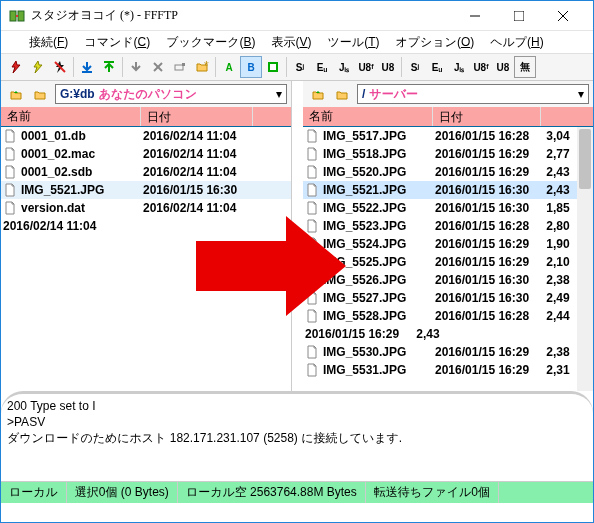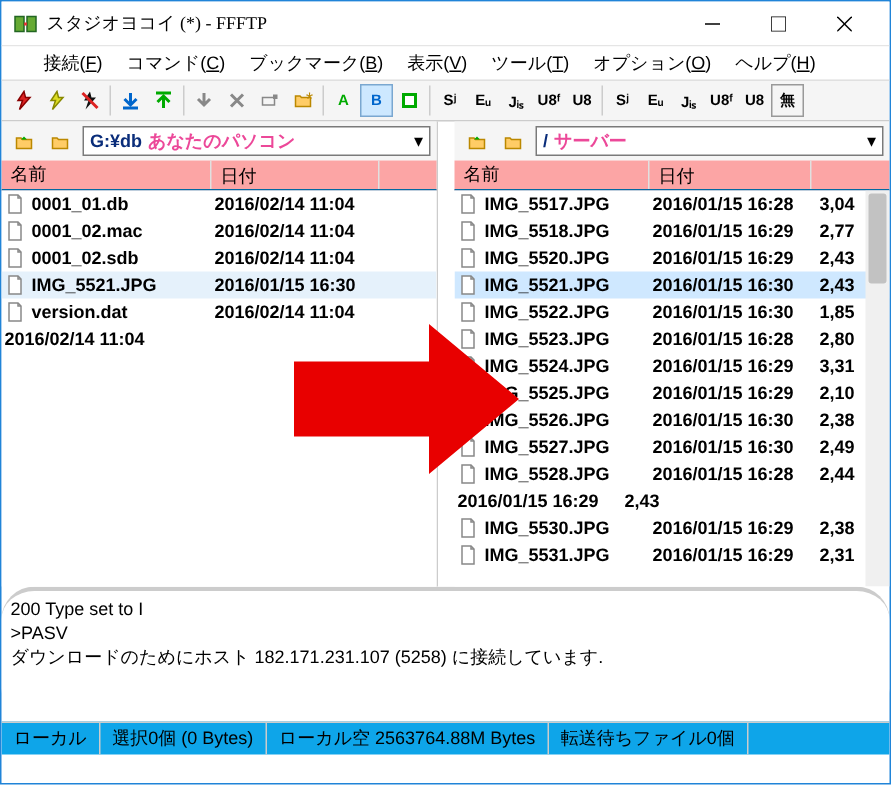--- a/index.html
+++ b/index.html
@@ -30,21 +30,21 @@
 .filerow { height: 18px; display: flex; align-items: center; padding: 0 2px; white-space: nowrap; font-weight: bold; }
 .filerow.sel { background: #e5f1fb; }
 .filerow.hl { background: #cfe8ff; }
 .filerow .ficon { width: 14px; height: 14px; margin-right: 4px; flex-shrink: 0; }
 .colname { width: 140px; overflow: hidden; display: flex; align-items: center; }
 .coldate { width: 112px; overflow: hidden; }
 .colsize { width: 30px; text-align: center; overflow: hidden; }
 .pane-right .colname { width: 130px; }
 .pane-right .coldate { width: 108px; }
 .log { height: 90px; border-top: 3px solid #ccc; background: #fff; padding: 4px 6px; font-family: "MS Gothic", monospace; font-size: 13px; overflow-y: auto; line-height: 1.35; border-radius: 22px; }
-.statusbar { height: 22px; display: flex; align-items: center; background: #0ea5e9; border-top: 1px solid #ccc; }
+.statusbar { height: 22px; display: flex; align-items: center; background: #86efac; border-top: 1px solid #ccc; }
 .statusbar .cell { padding: 2px 8px; border-right: 1px solid #ccc; }
 .scrollv { position: absolute; right: 0; top: 0; bottom: 0; width: 16px; background: #f0f0f0; }
 .scrollv .thumb { position: absolute; left: 2px; right: 2px; background: #c2c2c2; border-radius: 2px; }
 .arrow-overlay { position: absolute; left: 190px; top: 210px; pointer-events: none; z-index: 10; }
 </style>
 </head>
 <body>
 
 <div class="titlebar">
   <span class="icon">
@@ -366,21 +366,21 @@
         </div>
         <div class="filerow">
           <span class="colname">
             <svg class="ficon" viewBox="0 0 14 14">
               <path d="M3 1 L9 1 L11 3 L11 13 L3 13 Z" fill="#fff" stroke="#888"></path>
               <path d="M9 1 L9 3 L11 3" fill="none" stroke="#888"></path>
             </svg>
             <span>IMG_5524.JPG</span>
           </span>
           <span class="coldate">2016/01/15 16:29</span>
-          <span class="colsize">3,31</span>
+          <span class="colsize">1,90</span>
         </div>
         <div class="filerow">
           <span class="colname">
             <svg class="ficon" viewBox="0 0 14 14">
               <path d="M3 1 L9 1 L11 3 L11 13 L3 13 Z" fill="#fff" stroke="#888"></path>
               <path d="M9 1 L9 3 L11 3" fill="none" stroke="#888"></path>
             </svg>
             <span>IMG_5525.JPG</span>
           </span>
           <span class="coldate">2016/01/15 16:29</span>

